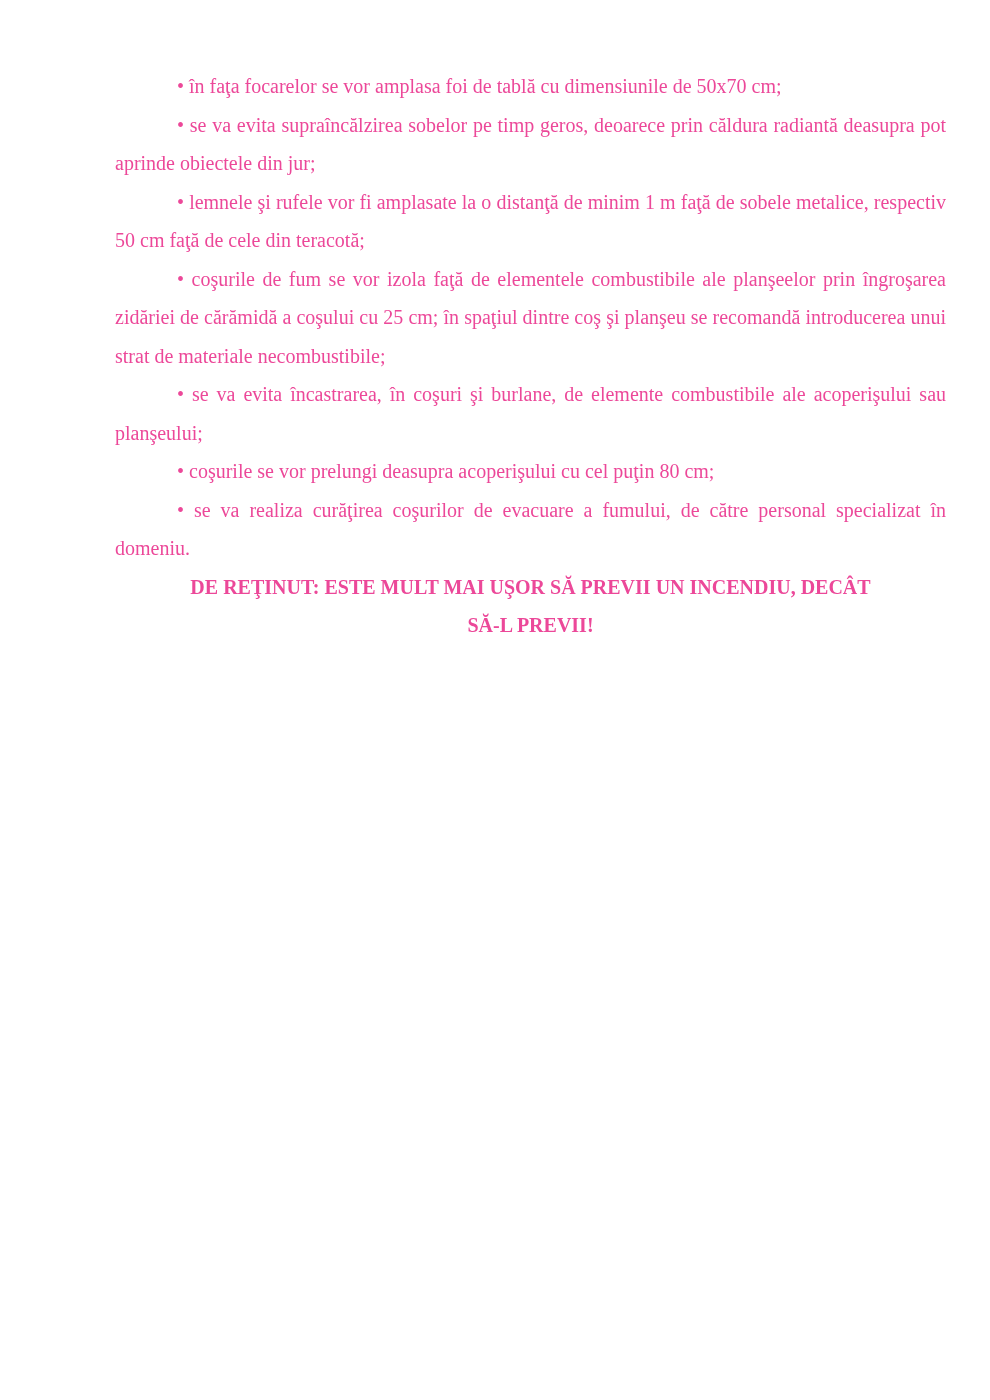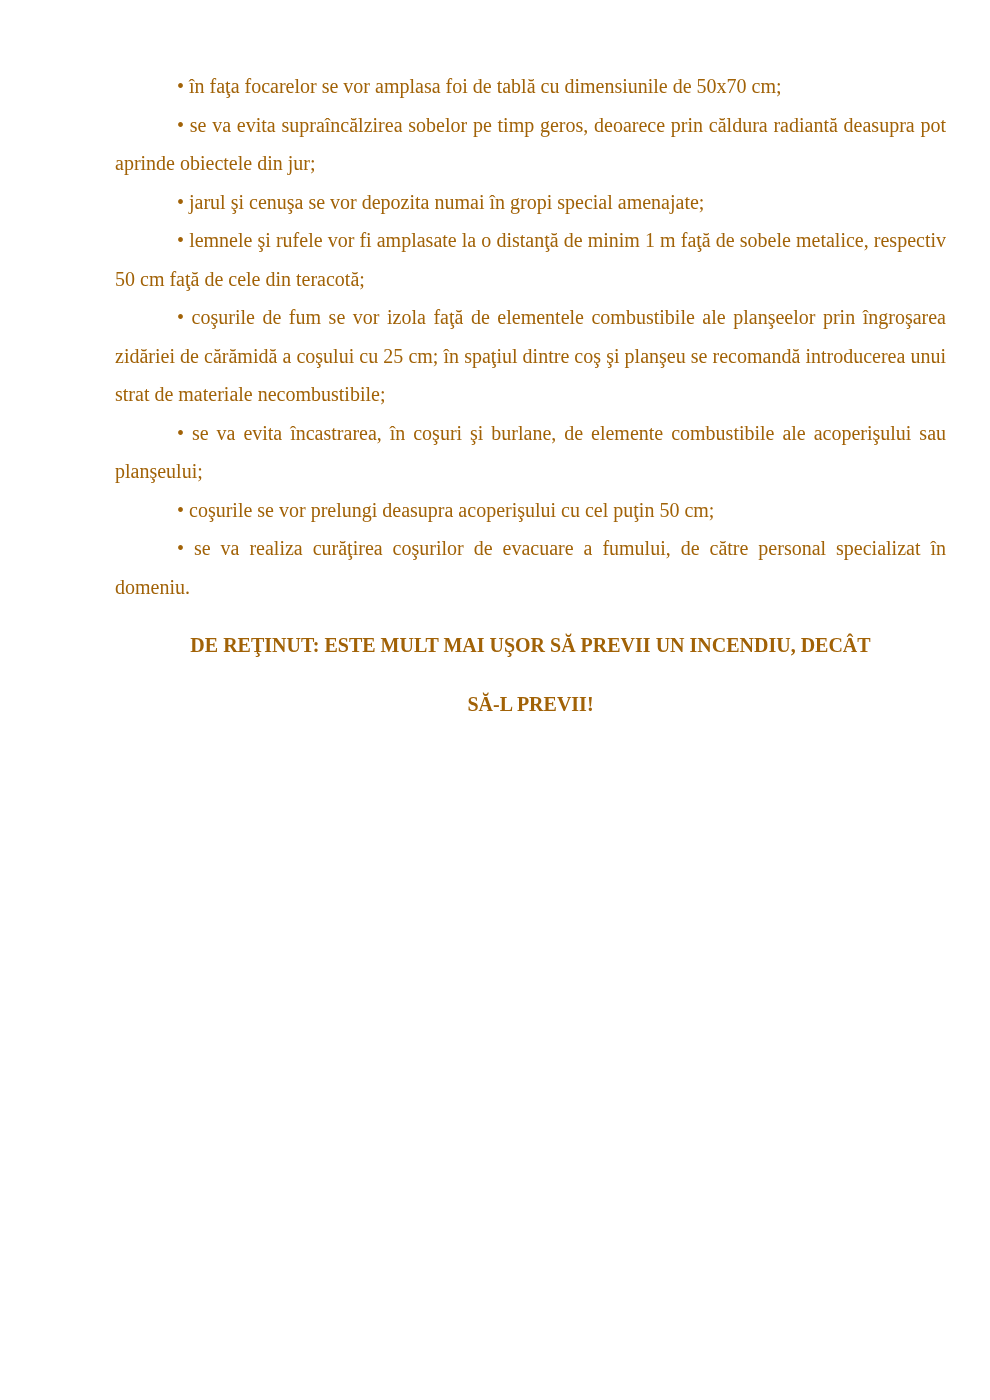--- a/index.html
+++ b/index.html
@@ -7,21 +7,21 @@
     padding: 0;
     background: #ffffff;
   }
   .page {
     position: relative;
     width: 990px;
     height: 1232px;
     background: #ffffff;
     overflow: hidden;
     font-family: "Liberation Serif", serif;
-    color: #a16207;
+    color: #ec4899;
   }
   .content {
     position: absolute;
     left: 115px;
     top: 67px;
     width: 831px;
     font-size: 20px;
     line-height: 38.5px;
     text-align: justify;
   }
@@ -35,53 +35,51 @@
   }
   p.closing {
     margin: 0;
     padding: 0;
     text-indent: 0;
     text-align: center;
     font-weight: bold;
   }
   .closing .closing-line {
     display: block;
-    margin-top: 20px;
   }
   .footer-rule {
     position: absolute;
     left: 115px;
     top: 1304px;
     width: 831px;
     height: 4px;
     background: #000000;
   }
 </style>
 </head>
 <body>
 
 <div class="page">
   <div class="content">
 
     <p class="bullet-para"><span class="bullet">•</span> <span>în faţa focarelor se vor amplasa foi de tablă cu dimensiunile de 50x70 cm;</span></p>
 
     <p class="bullet-para"><span class="bullet">•</span> <span>se va evita supraîncălzirea sobelor pe timp geros, deoarece prin căldura radiantă deasupra pot aprinde obiectele din jur;</span></p>
 
-    <p class="bullet-para"><span class="bullet">•</span> <span>jarul şi cenuşa se vor depozita numai în gropi special amenajate;</span></p>
 
     <p class="bullet-para"><span class="bullet">•</span> <span>lemnele şi rufele vor fi amplasate la o distanţă de minim 1 m faţă de sobele metalice, respectiv 50 cm faţă de cele din teracotă;</span></p>
 
 
 
 
     <p class="bullet-para"><span class="bullet">•</span> <span>coşurile de fum se vor izola faţă de elementele combustibile ale planşeelor prin îngroşarea zidăriei de cărămidă a coşului cu 25 cm; în spaţiul dintre coş şi planşeu se recomandă introducerea unui strat de materiale necombustibile;</span></p>
 
     <p class="bullet-para"><span class="bullet">•</span> <span>se va evita încastrarea, în coşuri şi burlane, de elemente combustibile ale acoperişului sau planşeului;</span></p>
 
-    <p class="bullet-para"><span class="bullet">•</span> <span>coşurile se vor prelungi deasupra acoperişului cu cel puţin 50 cm;</span></p>
+    <p class="bullet-para"><span class="bullet">•</span> <span>coşurile se vor prelungi deasupra acoperişului cu cel puţin 80 cm;</span></p>
 
     <p class="bullet-para"><span class="bullet">•</span> <span>se va realiza curăţirea coşurilor de evacuare a fumului, de către personal specializat în domeniu.</span></p>
 
     <p class="closing">
         <span class="closing-line">DE REŢINUT: ESTE MULT MAI UŞOR SĂ PREVII UN INCENDIU, DECÂT</span>
         <span class="closing-line">SĂ-L PREVII!</span>
       </p>
 
   </div>
 

